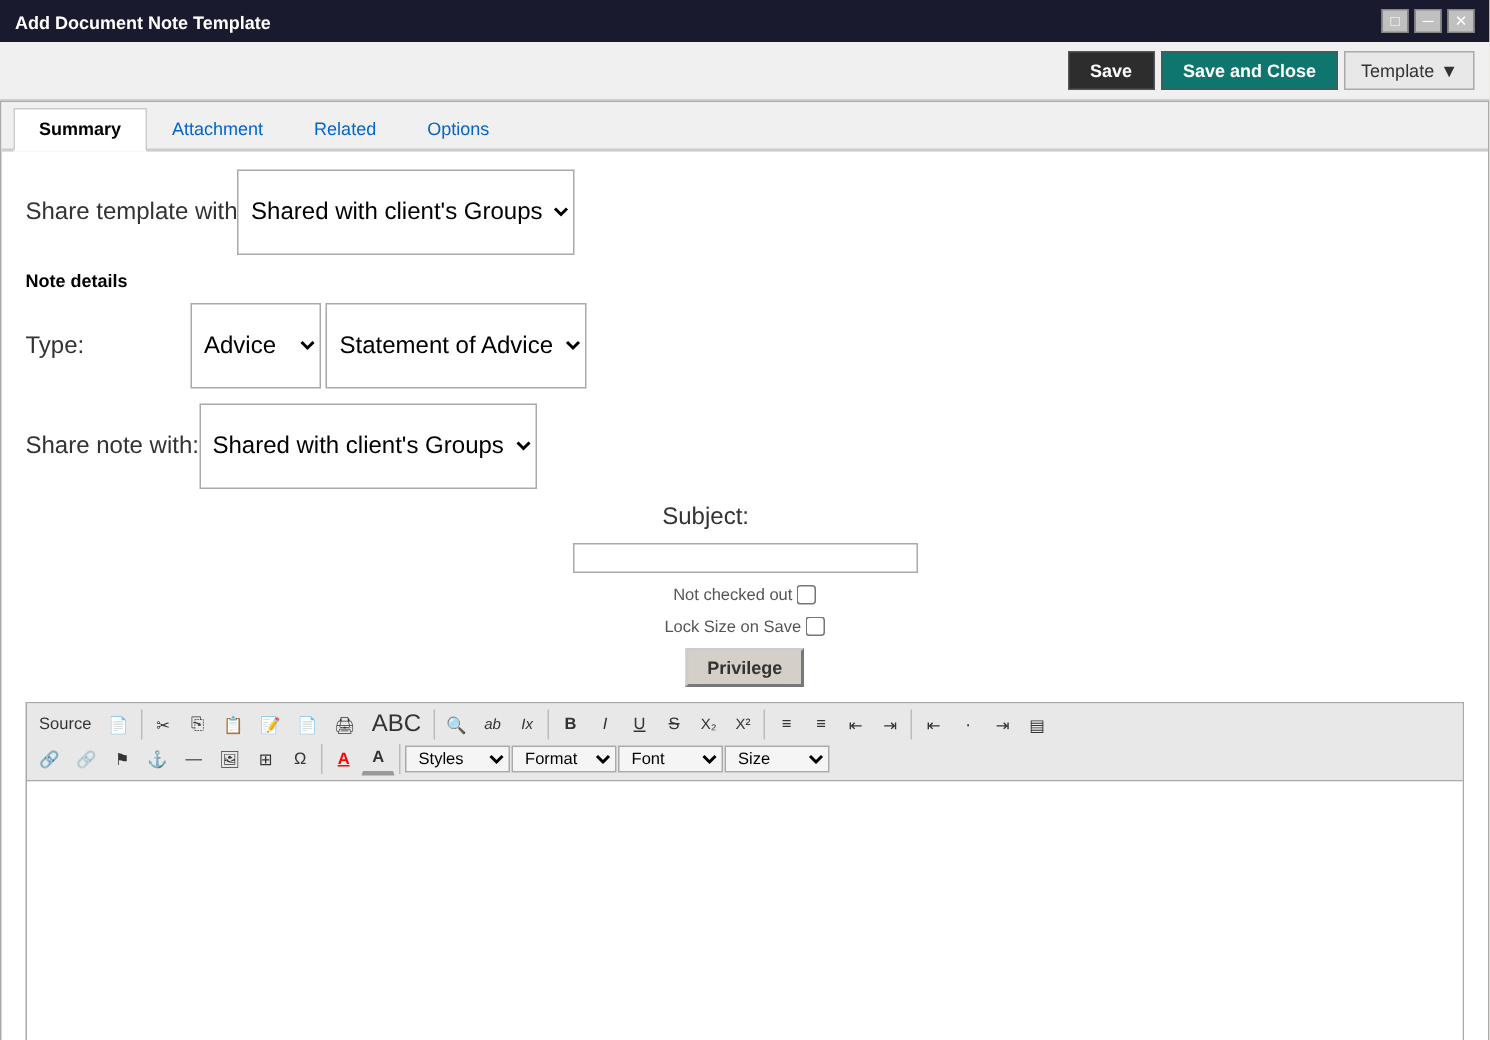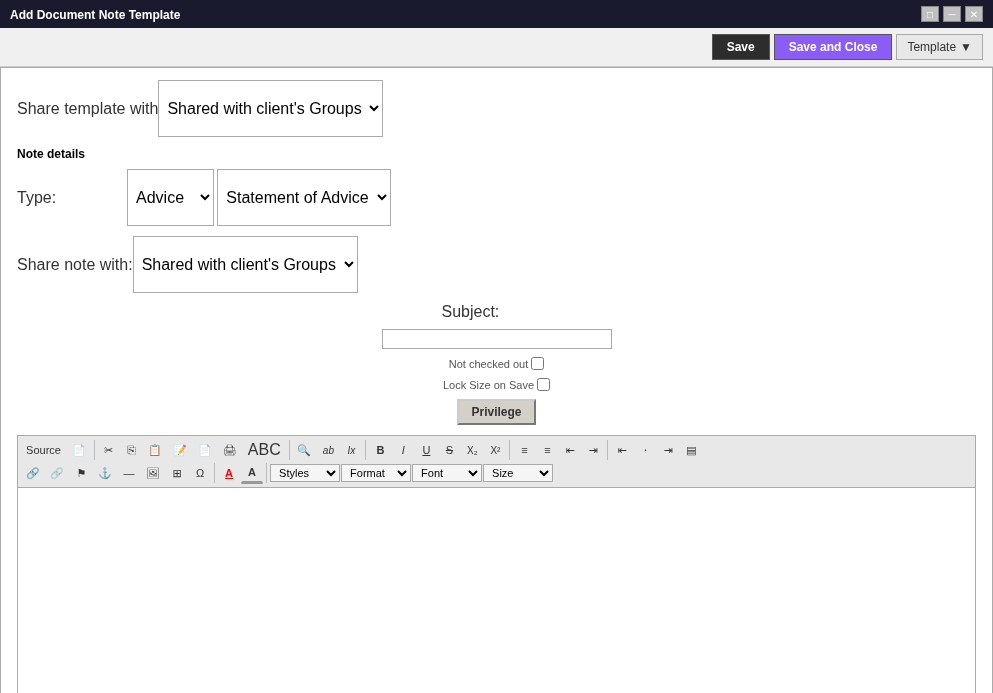--- a/index.html
+++ b/index.html
@@ -36,21 +36,21 @@
     .btn-save {
       background: #2d2d2d;
       color: white;
       border: 1px solid #555;
       padding: 5px 14px;
       cursor: pointer;
       font-size: 12px;
       font-weight: bold;
     }
     .btn-save-close {
-      background: #8b5cf6;
+      background: #0f766e;
       color: white;
       border: 1px solid #555;
       padding: 5px 14px;
       cursor: pointer;
       font-size: 12px;
       font-weight: bold;
     }
     .btn-template {
       background: #e8e8e8;
       color: #333;
@@ -262,20 +262,26 @@
   <button class="btn-save">Save</button>
   <button class="btn-save-close">Save and Close</button>
   <button class="btn-template">
     <span>Template</span>
     <span>▼</span>
   </button>
 </div>
 
 <div class="main-container">
 
+  <div class="tabs">
+    <div class="tab active">Summary</div>
+    <div class="tab">Attachment</div>
+    <div class="tab">Related</div>
+    <div class="tab">Options</div>
+  </div>
 
   <div class="content-area">
 
     <div class="form-row">
       <span class="form-label">Share template with</span>
       <select>
         <option>Shared with client's Groups</option>
         <option>Private</option>
         <option>Public</option>
       </select>

